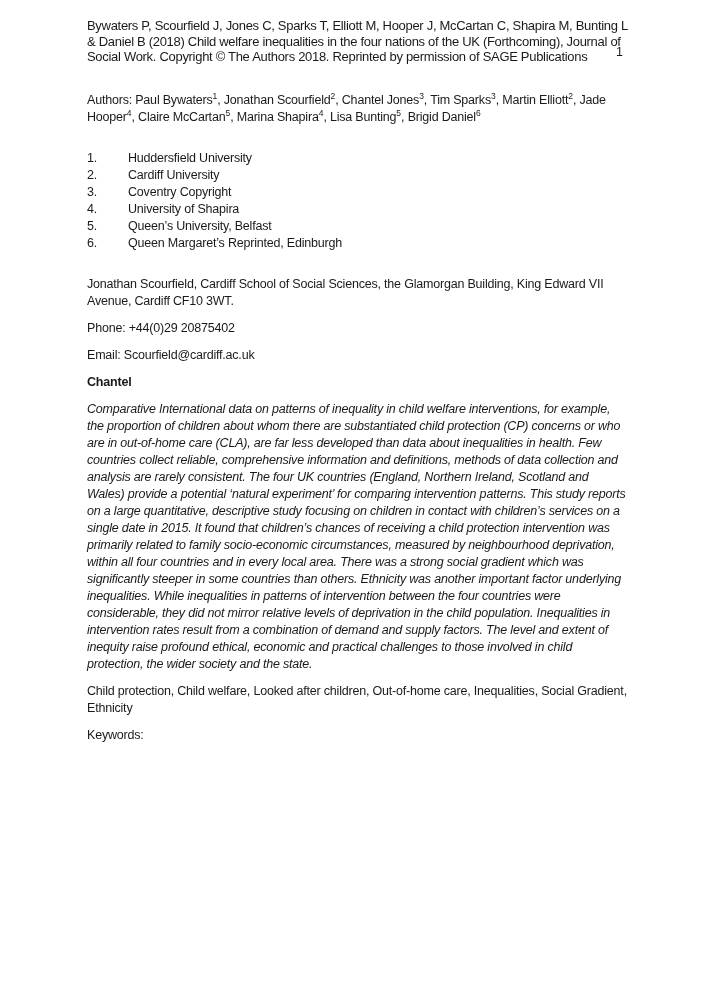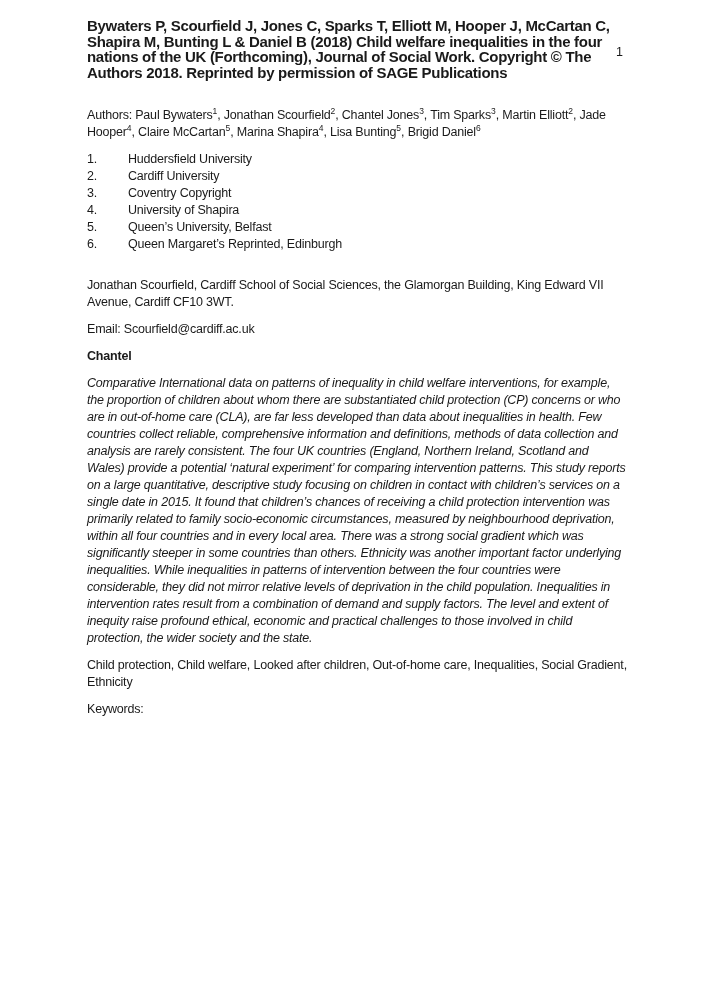--- a/index.html
+++ b/index.html
@@ -17,35 +17,34 @@
     font-family: "Liberation Sans", sans-serif;
     font-size: 12.5px;
     line-height: 17px;
     letter-spacing: -0.2px;
     padding: 18px 80px 40px 87px;
     overflow: hidden;
   }
   .header { position: relative; margin-bottom: 27px; }
   .header-citation {
     width: 552px;
-    font-size: 15px;
+    font-size: 13px;
     line-height: 15.5px;
     letter-spacing: -0.3px;
-    font-weight: bold;
   }
   .pagenum {
     position: absolute;
     top: 44px;
     right: 84px;
     font-size: 12.5px;
     letter-spacing: 0;
   }
   p { margin: 0 0 10px 0; }
   .bold { font-weight: 700; }
-  .authors { margin-bottom: 10px; }
+  .authors { margin-bottom: 24px; }
   sup {
     font-size: 8.5px;
     line-height: 0;
     vertical-align: 5px;
     letter-spacing: 0;
   }
   .affils { margin: 0 0 24px 0; }
   .affil-row { display: flex; }
   .affil-num { width: 41px; flex: none; }
   .abstract-text { margin-bottom: 10px; font-style: italic; }
@@ -86,20 +85,21 @@
       </div>
       <div class="affil-row">
         <span class="affil-num">6.</span>
         <span class="affil-name">Queen Margaret’s Reprinted, Edinburgh</span>
       </div>
     </div>
 
 
   <p>Jonathan Scourfield, Cardiff School of Social Sciences, the Glamorgan Building, King Edward VII Avenue, Cardiff CF10 3WT.</p>
 
+  <p>Phone: +44(0)29 20875402</p>
 
   <p>Email: Scourfield@cardiff.ac.uk</p>
 
   <p class="bold">Chantel</p>
 
   <p class="abstract-text">Comparative International data on patterns of inequality in child welfare interventions, for example, the proportion of children about whom there are substantiated child protection (CP) concerns or who are in out-of-home care (CLA), are far less developed than data about inequalities in health. Few countries collect reliable, comprehensive information and definitions, methods of data collection and analysis are rarely consistent. The four UK countries (England, Northern Ireland, Scotland and Wales) provide a potential ‘natural experiment’ for comparing intervention patterns. This study reports on a large quantitative, descriptive study focusing on children in contact with children’s services on a single date in 2015. It found that children’s chances of receiving a child protection intervention was primarily related to family socio-economic circumstances, measured by neighbourhood deprivation, within all four countries and in every local area. There was a strong social gradient which was significantly steeper in some countries than others. Ethnicity was another important factor underlying inequalities. While inequalities in patterns of intervention between the four countries were considerable, they did not mirror relative levels of deprivation in the child population. Inequalities in intervention rates result from a combination of demand and supply factors. The level and extent of inequity raise profound ethical, economic and practical challenges to those involved in child protection, the wider society and the state.</p>
 
   <p>Child protection, Child welfare, Looked after children, Out-of-home care, Inequalities, Social Gradient, Ethnicity</p>
 
   <p>Keywords:</p>

